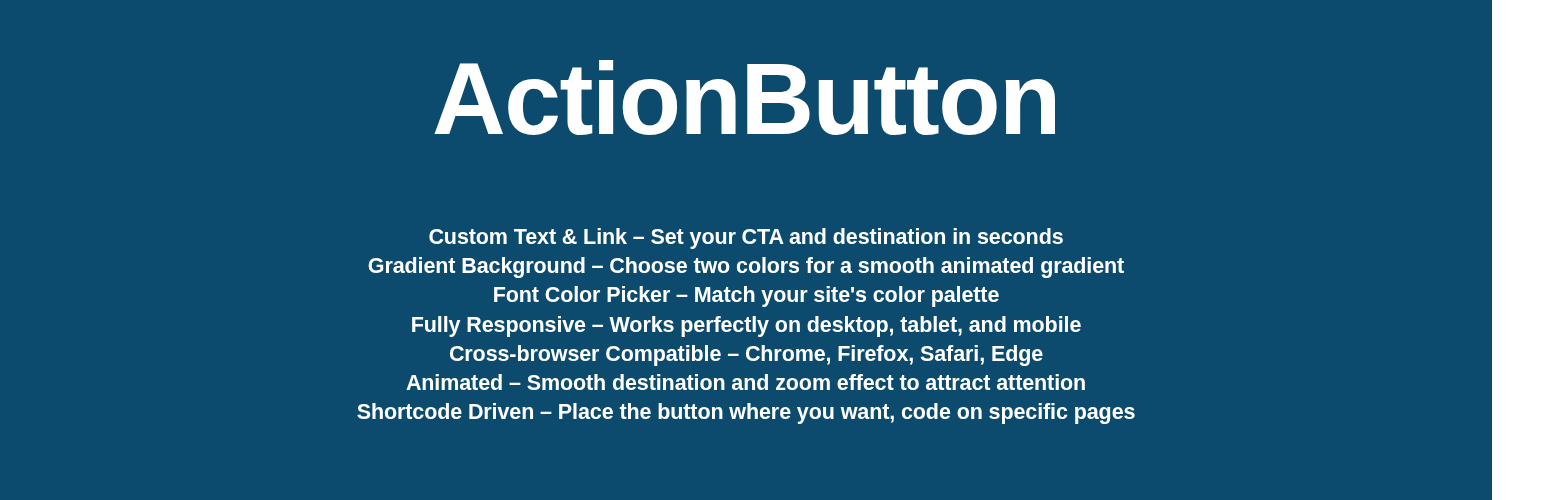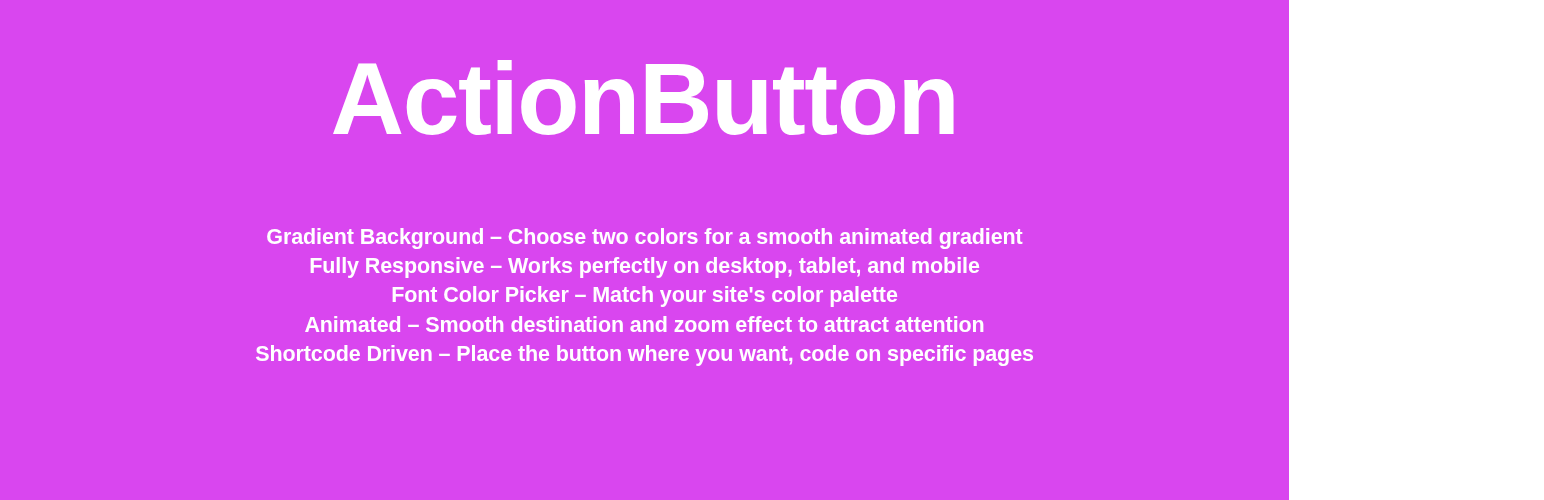--- a/index.html
+++ b/index.html
@@ -8,23 +8,23 @@
   }
   body {
     width: 1544px;
     height: 500px;
     overflow: hidden;
     font-family: "Liberation Sans", sans-serif;
   }
   .banner {
     position: relative;
     box-sizing: border-box;
-    width: 1289px;
+    width: 1492px;
     height: 500px;
-    background: #d946ef;
+    background: #0c4a6e;
     display: flex;
     flex-direction: column;
     align-items: center;
     overflow: hidden;
   }
   .plugin-title {
     margin: 0;
     padding: 0;
     position: absolute;
     top: 47px;
@@ -62,20 +62,22 @@
   }
 </style>
 </head>
 <body>
 
 <div class="banner">
 
   <h1 class="plugin-title">ActionButton</h1>
 
   <ul class="feature-list">
+    <li class="feature-item">Custom Text &amp; Link – Set your CTA and destination in seconds</li>
     <li class="feature-item">Gradient Background – Choose two colors for a smooth animated gradient</li>
+    <li class="feature-item">Font Color Picker – Match your site's color palette</li>
     <li class="feature-item">Fully Responsive – Works perfectly on desktop, tablet, and mobile</li>
-    <li class="feature-item">Font Color Picker – Match your site's color palette</li>
+    <li class="feature-item">Cross-browser Compatible – Chrome, Firefox, Safari, Edge</li>
     <li class="feature-item">Animated – Smooth destination and zoom effect to attract attention</li>
     <li class="feature-item">Shortcode Driven – Place the button where you want, code on specific pages</li>
   </ul>
 
 </div>
 
 </body></html>

